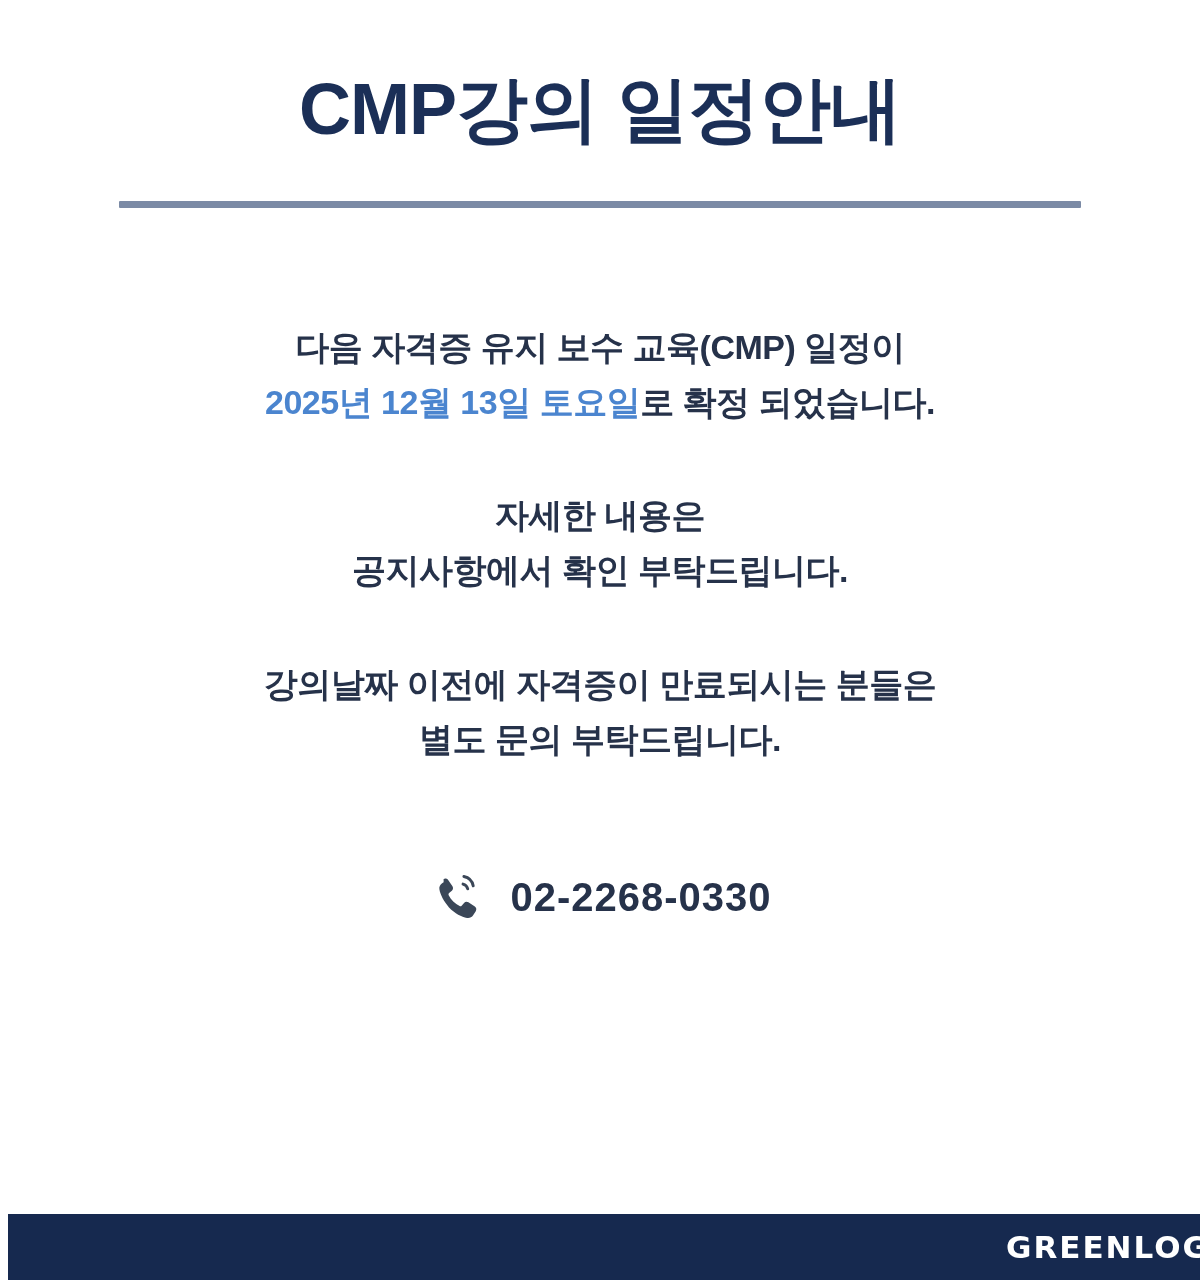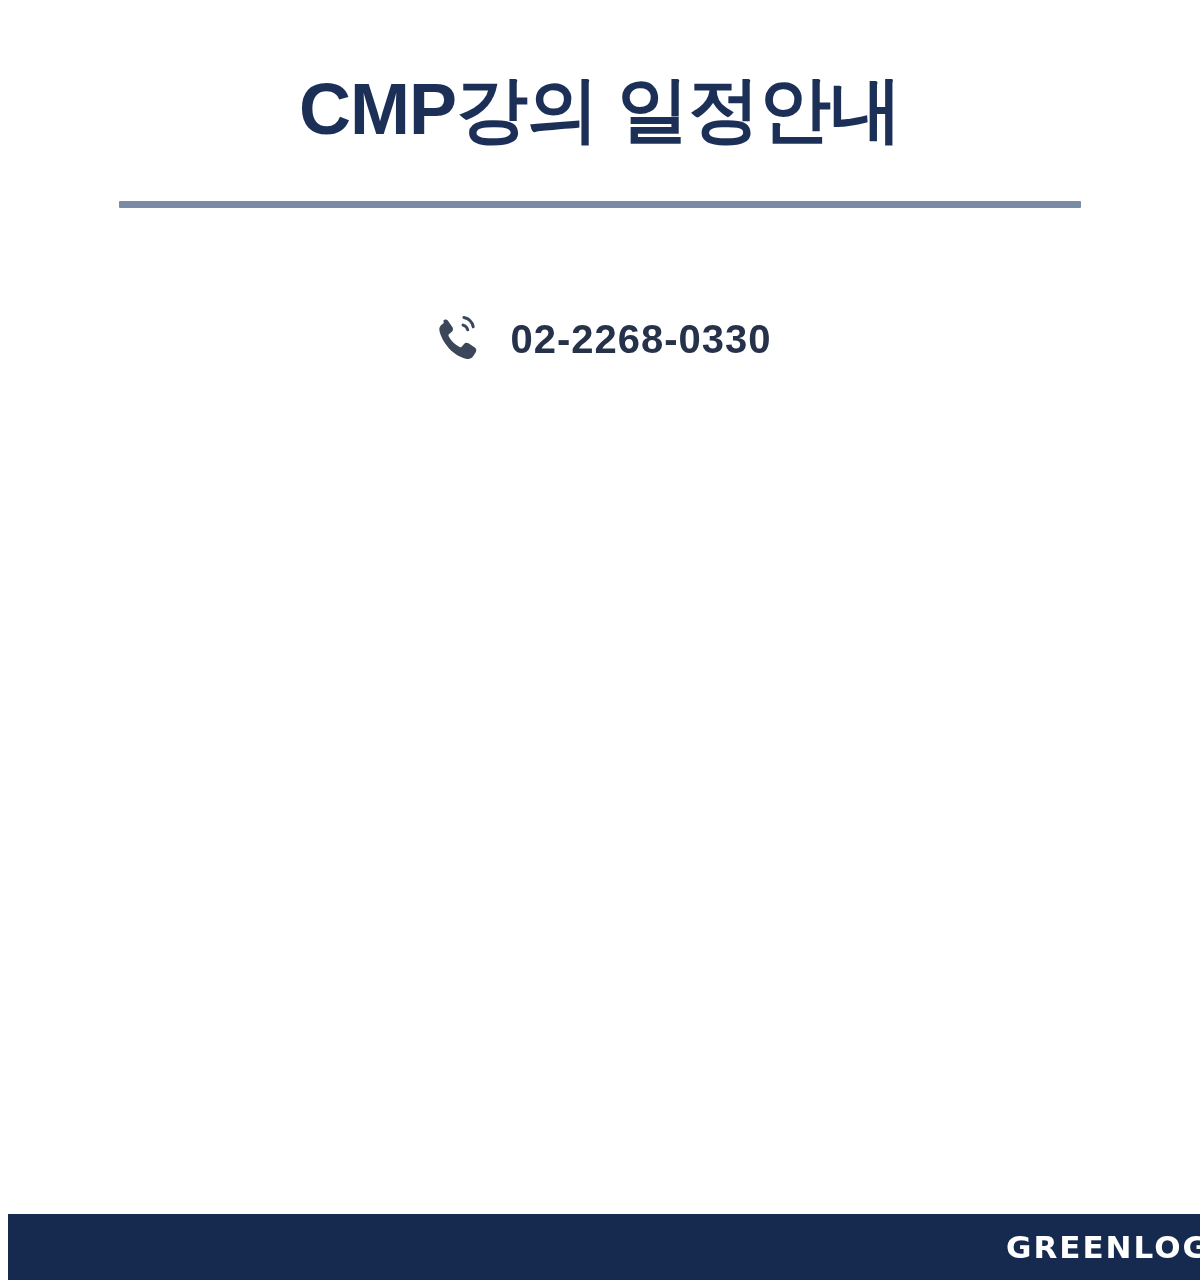--- a/index.html
+++ b/index.html
@@ -116,20 +116,38 @@
 <div class="poster">
 
   <div class="title-wrap">
     <h1 class="title">CMP강의 일정안내</h1>
   </div>
 
   <div class="divider-wrap">
     <div class="divider"></div>
   </div>
 
+  <div class="body-wrap">
+
+    <p class="para">
+      <span>다음 자격증 유지 보수 교육(CMP) 일정이</span><br>
+      <span class="hl">2025년 12월 13일 토요일</span><span>로 확정 되었습니다.</span>
+    </p>
+
+    <p class="para">
+      <span>자세한 내용은</span><br>
+      <span>공지사항에서 확인 부탁드립니다.</span>
+    </p>
+
+    <p class="para">
+      <span>강의날짜 이전에 자격증이 만료되시는 분들은</span><br>
+      <span>별도 문의 부탁드립니다.</span>
+    </p>
+
+  </div>
 
   <div class="phone-row">
     <span class="phone-icon">
       <svg class="phone-icon" viewBox="0 0 64 64" xmlns="http://www.w3.org/2000/svg" aria-hidden="true">
         <path d="M18.5 9.5c1.9-1.2 4.2-.7 5.4 1.1l5.1 7.6c1.1 1.7.8 3.9-.7 5.2l-3.3 2.8c-.7.6-.9 1.6-.5 2.4 1.3 2.7 3.1 5.3 5.4 7.6 2.3 2.3 4.9 4.1 7.6 5.4.8.4 1.8.2 2.4-.5l2.8-3.3c1.3-1.5 3.5-1.8 5.2-.7l7.6 5.1c1.8 1.2 2.3 3.5 1.1 5.4l-3.1 4.8c-1.6 2.4-4.4 3.7-7.2 3.2-6.6-1.1-14.3-5.3-21.4-12.4C18.8 36 14.6 28.3 13.5 21.7c-.5-2.8.8-5.6 3.2-7.2l1.8-1.2z" fill="#3b4758"></path>
         <path d="M42.5 6.5c5.6 1.1 10 5.5 11.1 11.1" fill="none" stroke="#3b4758" stroke-width="3.4" stroke-linecap="round"></path>
         <path d="M41.5 15.5c2.8.7 4.9 2.8 5.6 5.6" fill="none" stroke="#3b4758" stroke-width="3.4" stroke-linecap="round"></path>
       </svg>
     </span>
     <span class="phone-number">02-2268-0330</span>

